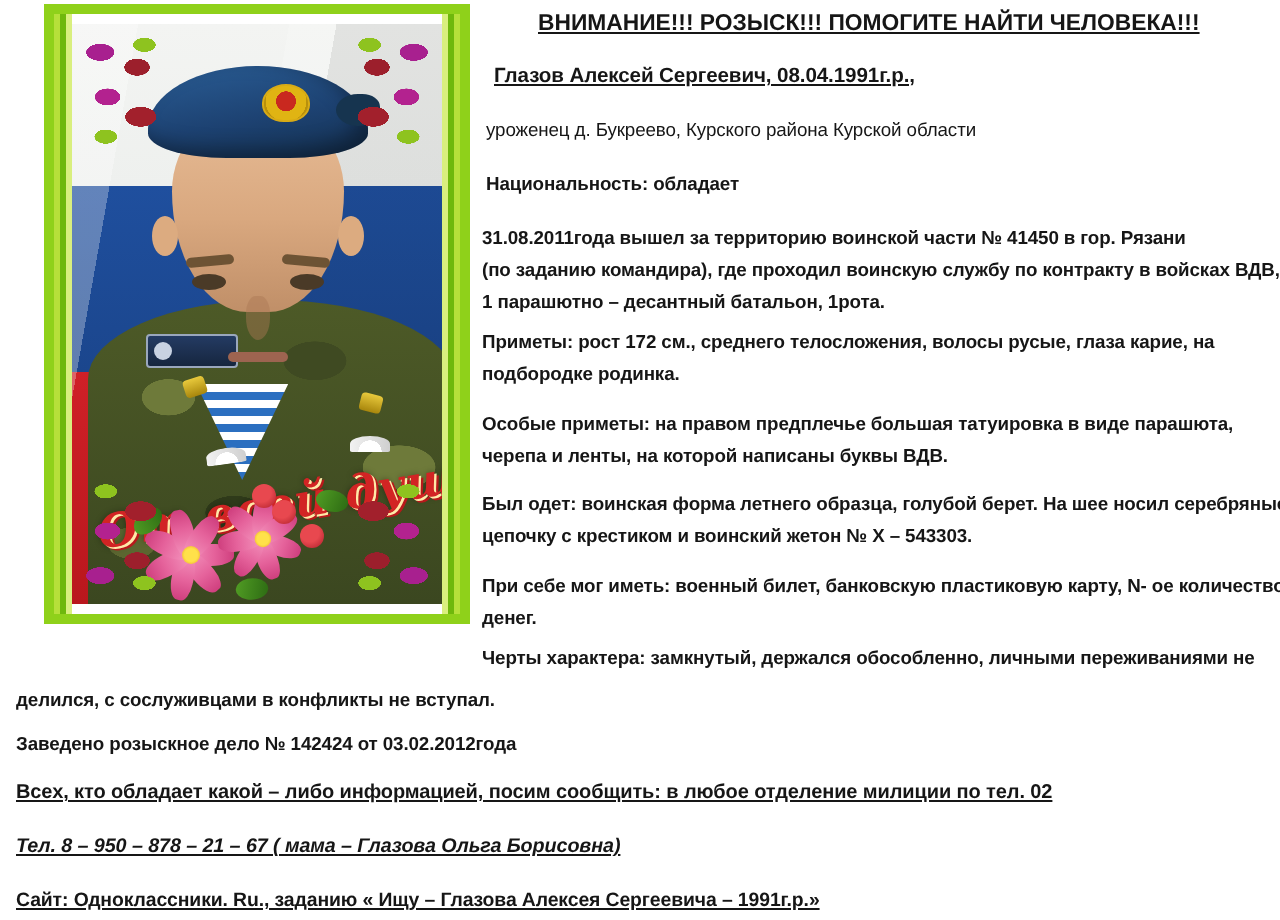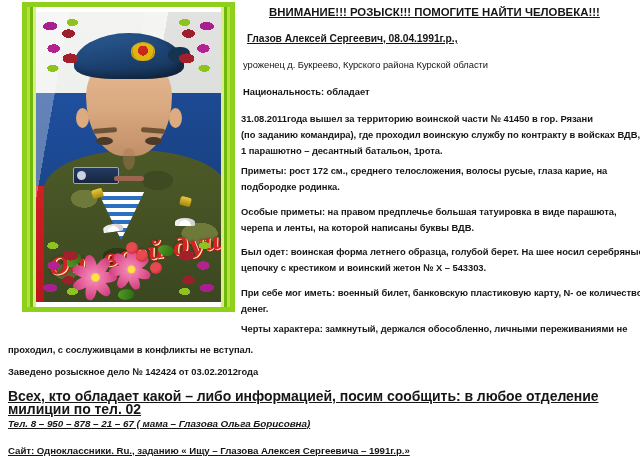--- a/index.html
+++ b/index.html
@@ -332,21 +332,21 @@
 <div class="txt b wide" style="left:241px; top:205px;">Особые приметы: на правом предплечье большая татуировка в виде парашюта,</div>
 <div class="txt b wide" style="left:241px; top:221px;">черепа и ленты, на которой написаны буквы ВДВ.</div>
 
 <div class="txt b wide" style="left:241px; top:245px;">Был одет: воинская форма летнего образца, голубой берет. На шее носил серебряные</div>
 <div class="txt b wide" style="left:241px; top:261px;">цепочку с крестиком  и воинский жетон № X – 543303.</div>
 
 <div class="txt b wide" style="left:241px; top:286px;">При себе мог иметь: военный билет, банковскую пластиковую карту, N- ое количество</div>
 <div class="txt b wide" style="left:241px; top:302px;">денег.</div>
 
 <div class="txt b wide" style="left:241px; top:322px;">Черты характера: замкнутый, держался обособленно, личными переживаниями не</div>
-<div class="txt b full" style="left:8px; top:343px;">проходил, с сослуживцами в конфликты не вступал.</div>
+<div class="txt b full" style="left:8px; top:343px;">делился, с сослуживцами в конфликты не вступал.</div>
 
 <div class="txt b full" style="left:8px; top:365px;">Заведено розыскное дело № 142424 от 03.02.2012года</div>
 
-<div class="txt b u full" style="left:8px; top:390px; font-size:14px;">Всех, кто обладает какой – либо информацией, посим сообщить: в любое отделение милиции по тел. 02</div>
+<div class="txt b u full" style="left:8px; top:390px; font-size:10px;">Всех, кто обладает какой – либо информацией, посим сообщить: в любое отделение милиции по тел. 02</div>
 
 <div class="txt b u" style="left:8px; top:417px; font-size:9.9px;font-style:italic;">Тел. 8 – 950 – 878 – 21 – 67 ( мама – Глазова Ольга Борисовна)</div>
 
 <div class="txt b u" style="left:8px; top:444px; font-size:9.7px;">Сайт: Одноклассники. Ru., заданию « Ищу – Глазова Алексея Сергеевича – 1991г.р.»</div>
 
 </body></html>

